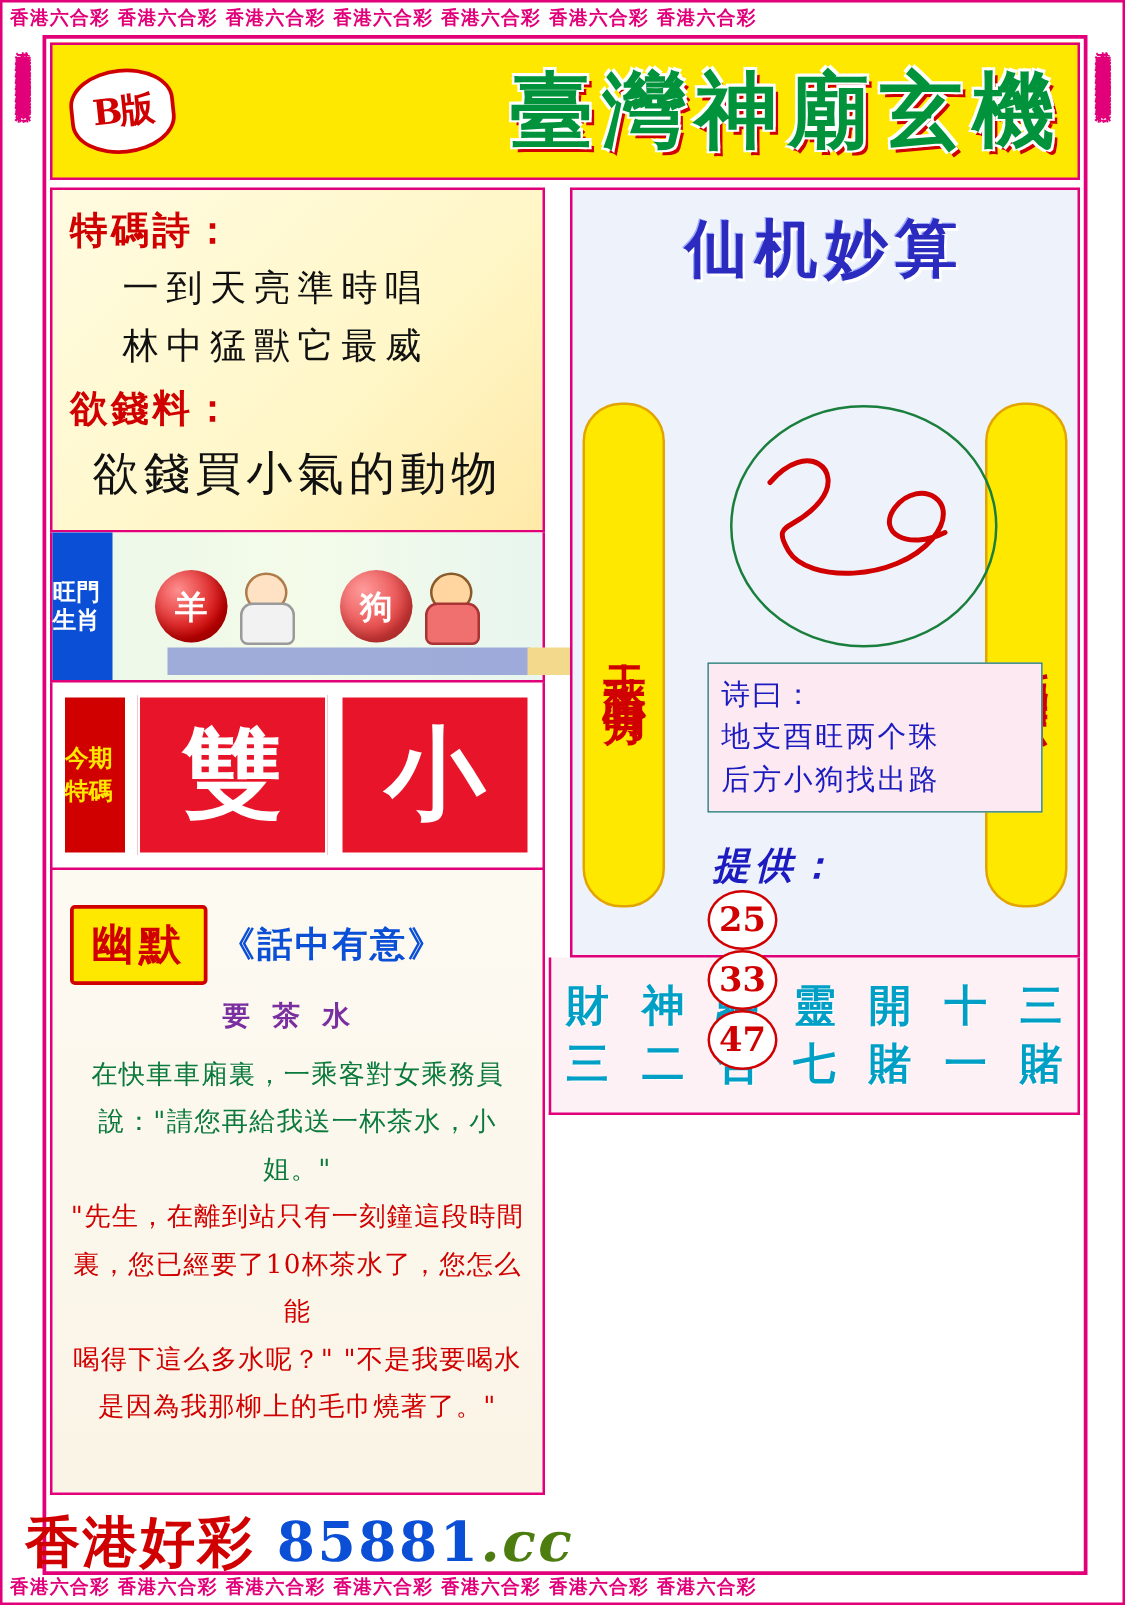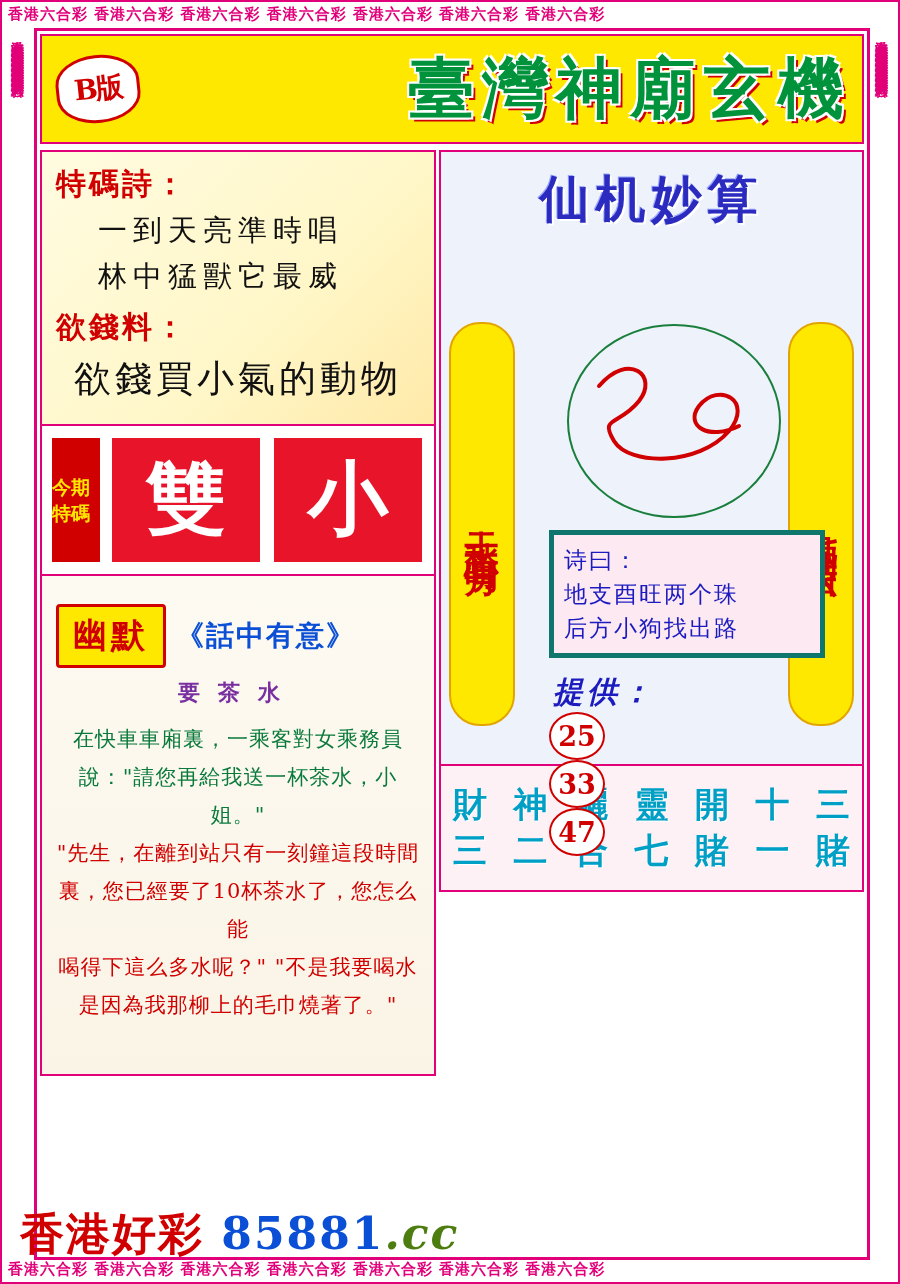--- a/index.html
+++ b/index.html
@@ -213,20 +213,21 @@
   .humour-p.red{color:#d10000;}
   
   .right-col{position:absolute;left:402px;top:119px;width:425px;}
   .magic-box{
     border:2px solid #e2007a;
     background:#eef2fb;
     box-sizing:border-box;
     height:616px;
     position:relative;
     padding:8px;
+    margin-left:17px;
   }
   .magic-title{
     text-align:center;
     font-size:50px;font-weight:bold;letter-spacing:6px;
     color:#2b2bbf;
     font-family:"DejaVu Serif","Liberation Serif",serif;
     text-shadow:2px 2px 0 #ffffff,-1px -1px 0 #9aa7ff;
     margin-top:6px;
   }
   .pill{
@@ -242,21 +243,21 @@
   .pill.left{left:8px;}
   .pill.right{right:8px;}
   .scribble{
     position:absolute;left:126px;top:172px;width:210px;height:190px;
     border:2px solid #1a7f3c;border-radius:50%;
     background:transparent;
   }
   .scribble svg{position:absolute;left:10px;top:20px;}
   .shi-box{
     position:absolute;left:108px;top:378px;width:246px;
-    background:#fde9f2;border:5px solid #0f766e;
+    background:#fde9f2;border:1px solid #0f766e;
     padding:8px 10px;
     color:#1b1bbf;
     font-size:23px;line-height:34px;
     font-family:"DejaVu Serif","Liberation Serif",serif;
     letter-spacing:2px;
   }
   .gongji{
     position:absolute;left:112px;top:520px;
     color:#1b1bbf;font-size:30px;font-weight:bold;letter-spacing:4px;
     font-family:"DejaVu Serif","Liberation Serif",serif;
@@ -329,20 +330,39 @@
     <div class="left-col">
 
       <div class="poem-box">
         <div class="poem-label">特碼詩：</div>
         <div class="poem-line">一到天亮準時唱</div>
         <div class="poem-line">林中猛獸它最威</div>
         <div class="poem-label2">欲錢料：</div>
         <div class="poem-line2">欲錢買小氣的動物</div>
       </div>
 
+      <div class="animal-box">
+        <div class="vlabel">旺門生肖</div>
+        <div class="animal-item">
+          <div class="ball red">羊</div>
+          <div class="mascot sheep">
+            <div class="head"></div>
+              <div class="body"></div>
+          </div>
+        </div>
+        <div class="animal-item">
+          <div class="ball blue">狗</div>
+          <div class="mascot dog">
+            <div class="head"></div>
+              <div class="body"></div>
+          </div>
+        </div>
+        <div class="blue-bar"></div>
+        <div class="blue-bar2"></div>
+      </div>
 
       <div class="code-box">
         <div class="code-label">今期特碼</div>
         <div class="code-cell">雙</div>
         <div class="code-cell">小</div>
       </div>
 
       <div class="humour-box">
         <div class="humour-head">
           <div class="humour-tag">幽默</div>

